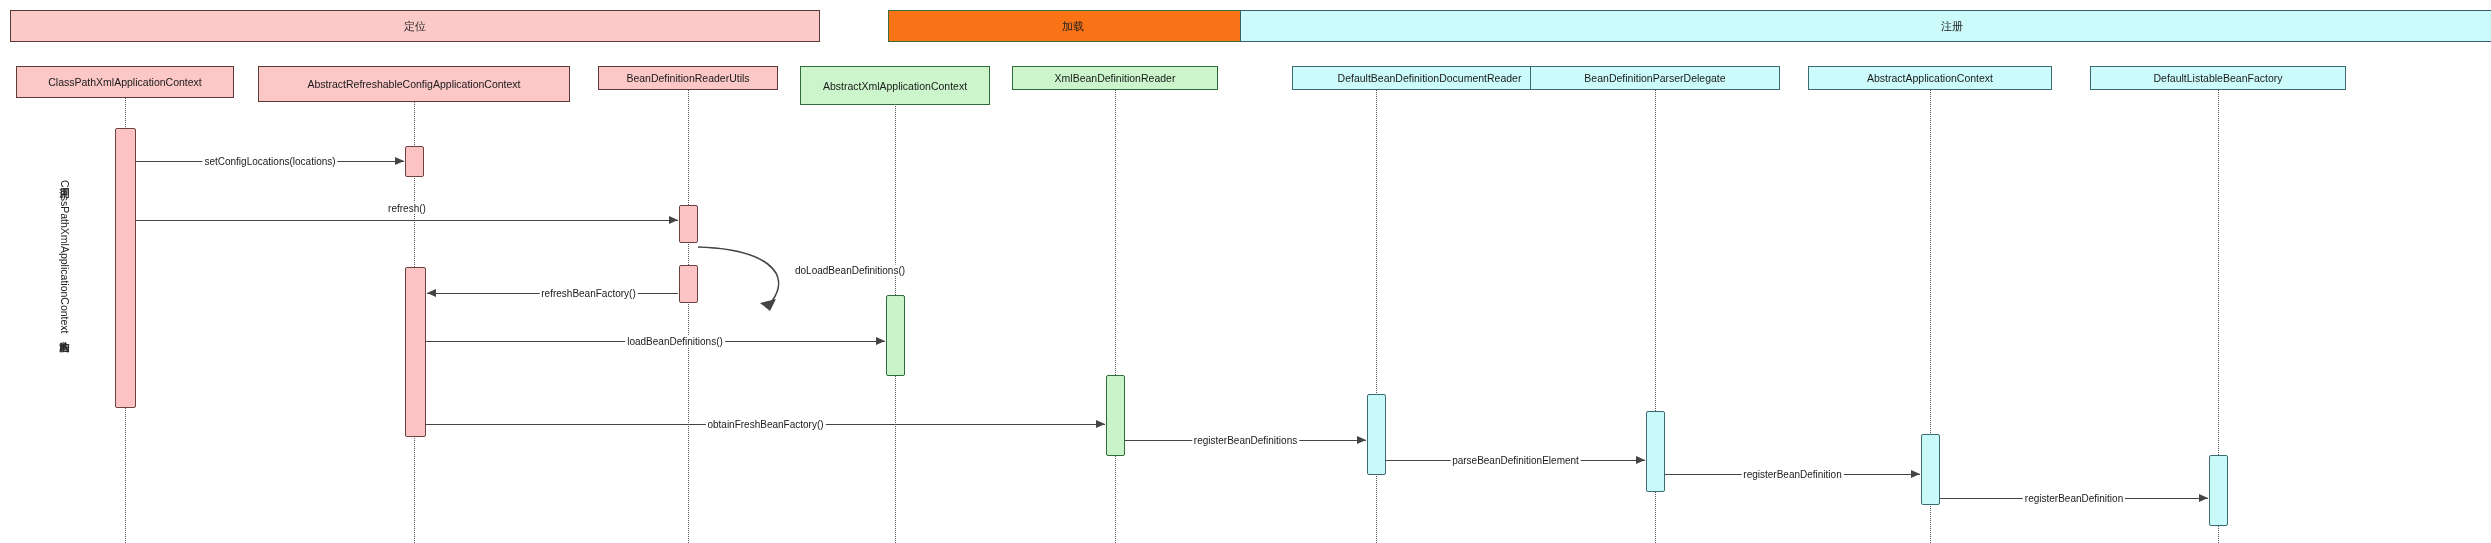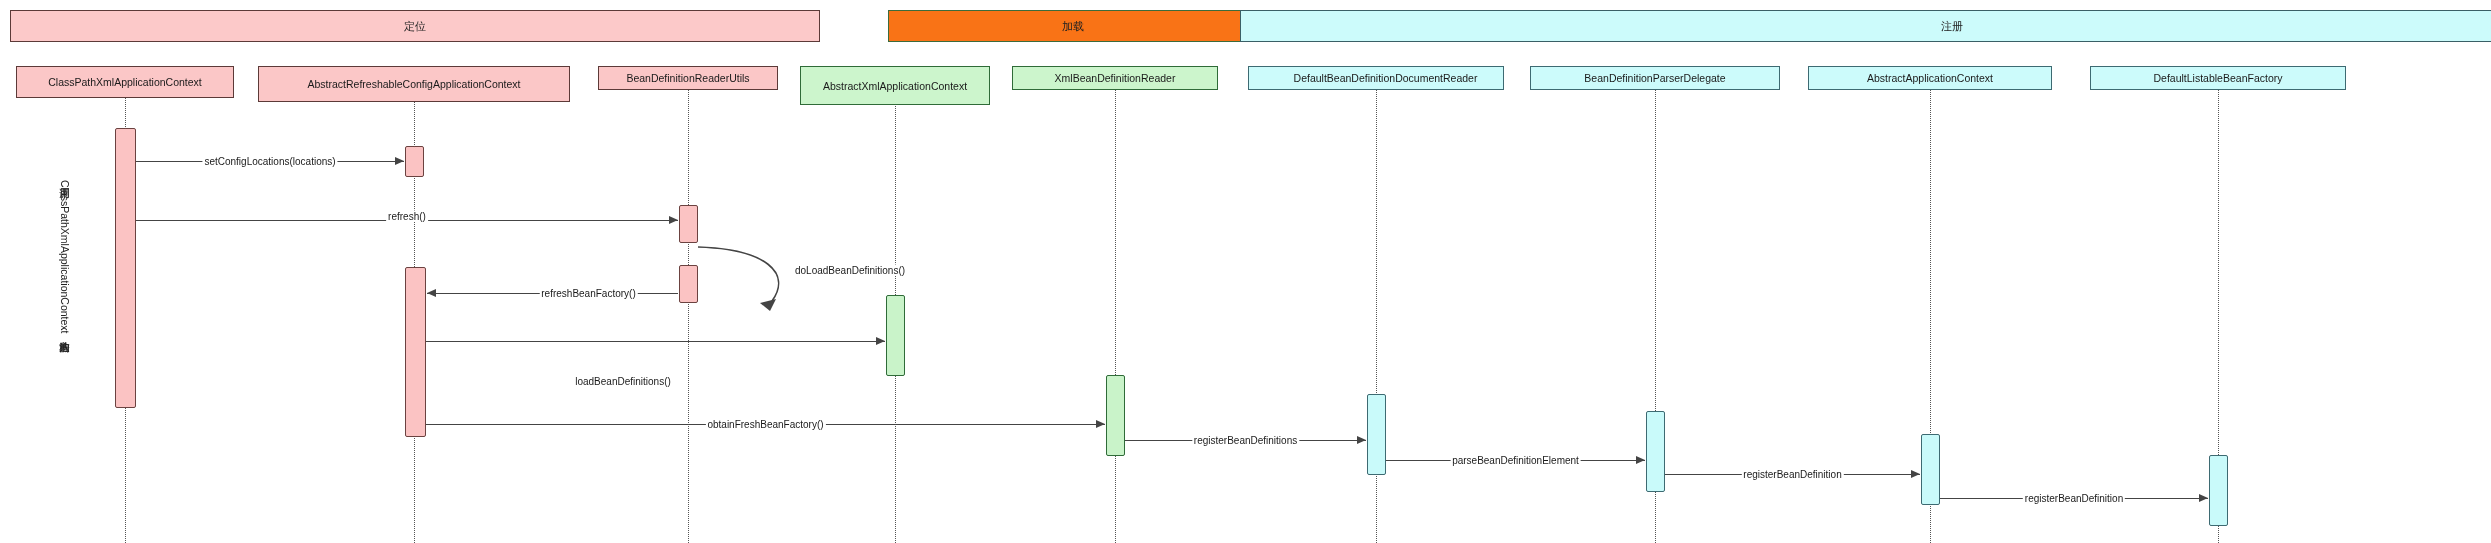--- a/index.html
+++ b/index.html
@@ -75,21 +75,21 @@
       </div>
       <div class="pbox pink" style="left: 598px; top: 66px; width: 180px; height: 24px;">
         <span>BeanDefinitionReaderUtils</span>
       </div>
       <div class="pbox green" style="left: 800px; top: 66px; width: 190px; height: 39px;">
         <span>AbstractXmlApplicationContext</span>
       </div>
       <div class="pbox green" style="left: 1012px; top: 66px; width: 206px; height: 24px;">
         <span>XmlBeanDefinitionReader</span>
       </div>
-      <div class="pbox cyan" style="left: 1248px; top: 66px; width: 256px; height: 24px; padding-left: 19px;">
+      <div class="pbox cyan" style="left: 1292px; top: 66px; width: 256px; height: 24px; padding-left: 19px;">
         <span>DefaultBeanDefinitionDocumentReader</span>
       </div>
       <div class="pbox cyan" style="left: 1530px; top: 66px; width: 250px; height: 24px;">
         <span>BeanDefinitionParserDelegate</span>
       </div>
       <div class="pbox cyan" style="left: 1808px; top: 66px; width: 244px; height: 24px;">
         <span>AbstractApplicationContext</span>
       </div>
       <div class="pbox cyan" style="left: 2090px; top: 66px; width: 256px; height: 24px;">
         <span>DefaultListableBeanFactory</span>
@@ -107,32 +107,32 @@
       <div class="act cyan" style="left: 1646px; top: 411px; width: 19px; height: 81px;"></div>
       <div class="act cyan" style="left: 1921px; top: 434px; width: 19px; height: 71px;"></div>
       <div class="act cyan" style="left: 2209px; top: 455px; width: 19px; height: 71px;"></div>
     </div>
   <div id="messages-layer">
       <div class="msg-line" style="left: 136px; top: 161px; width: 268px;"></div>
       <div class="arrowhead right" style="top: 156.5px; left: 395px;"></div>
       <div class="msg-label" style="left: 270px; top: 161px;">setConfigLocations(locations)</div>
       <div class="msg-line" style="left: 136px; top: 220px; width: 542px;"></div>
       <div class="arrowhead right" style="top: 215.5px; left: 669px;"></div>
-      <div class="msg-label" style="left: 407px; top: 216px;">refresh()</div>
+      <div class="msg-label" style="left: 407px; top: 208px;">refresh()</div>
       <div class="selfcall" style="left: 696px; top: 243px;"><svg width="110" height="76" viewBox="0 0 110 76">
           <path d="M2,4 C70,6 96,30 76,58" fill="none" stroke="#444" stroke-width="1.6"></path>
           <polygon points="80,56 64,60 74,68" fill="#444"></polygon>
         </svg></div>
       <div class="msg-label" style="left: 793px; top: 270px; transform: translate(0px, -50%);">doLoadBeanDefinitions()</div>
       <div class="msg-line" style="left: 427px; top: 293px; width: 251px;"></div>
       <div class="arrowhead left" style="top: 288.5px; left: 427px;"></div>
       <div class="msg-label" style="left: 552.5px; top: 293px; margin-left: 36px;">refreshBeanFactory()</div>
       <div class="msg-line" style="left: 426px; top: 341px; width: 459px;"></div>
       <div class="arrowhead right" style="top: 336.5px; left: 876px;"></div>
-      <div class="msg-label" style="left: 623px; top: 341px; margin-top: 40px;">loadBeanDefinitions()</div>
+      <div class="msg-label" style="left: 675px; top: 341px;">loadBeanDefinitions()</div>
       <div class="msg-line" style="left: 426px; top: 424px; width: 679px;"></div>
       <div class="arrowhead right" style="top: 419.5px; left: 1096px;"></div>
       <div class="msg-label" style="left: 765.5px; top: 424px;">obtainFreshBeanFactory()</div>
       <div class="msg-line" style="left: 1125px; top: 440px; width: 241px;"></div>
       <div class="arrowhead right" style="top: 435.5px; left: 1357px;"></div>
       <div class="msg-label" style="left: 1245.5px; top: 440px;">registerBeanDefinitions</div>
       <div class="msg-line" style="left: 1386px; top: 460px; width: 259px;"></div>
       <div class="arrowhead right" style="top: 455.5px; left: 1636px;"></div>
       <div class="msg-label" style="left: 1515.5px; top: 460px;">parseBeanDefinitionElement</div>
       <div class="msg-line" style="left: 1665px; top: 474px; width: 255px;"></div>

